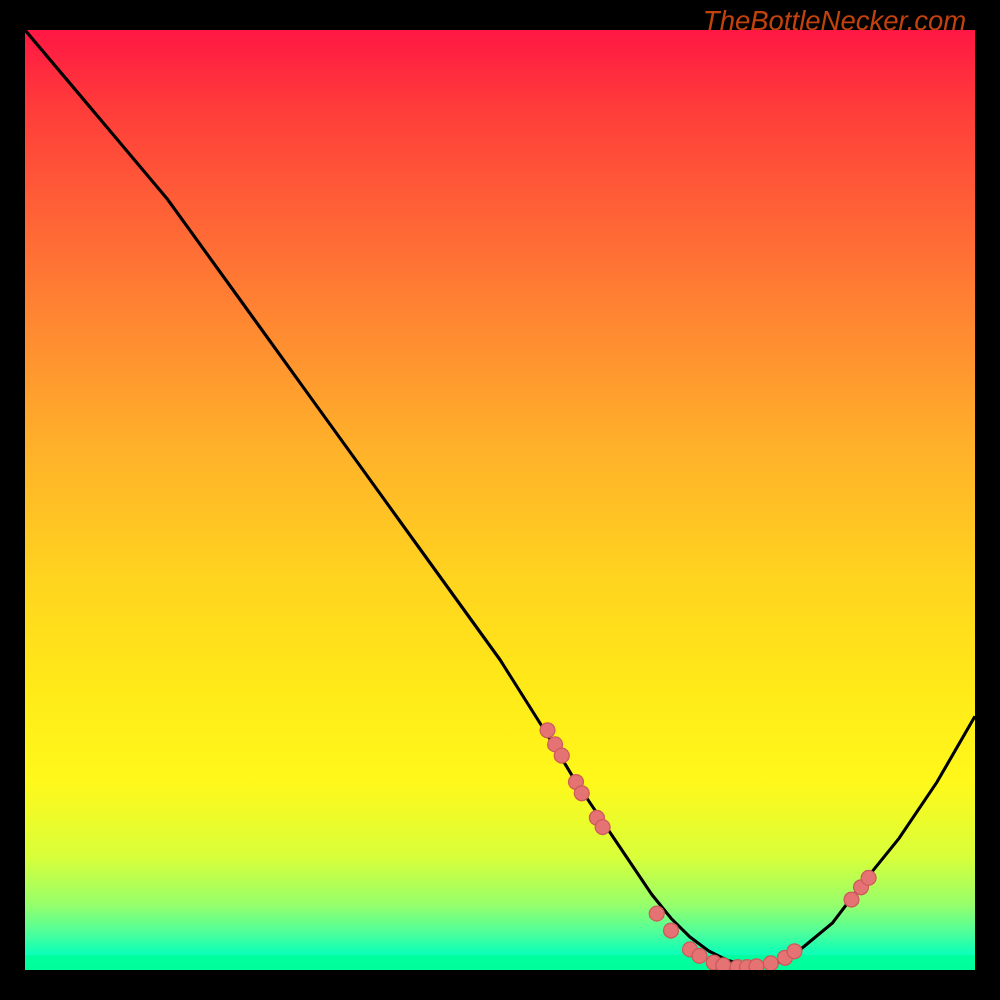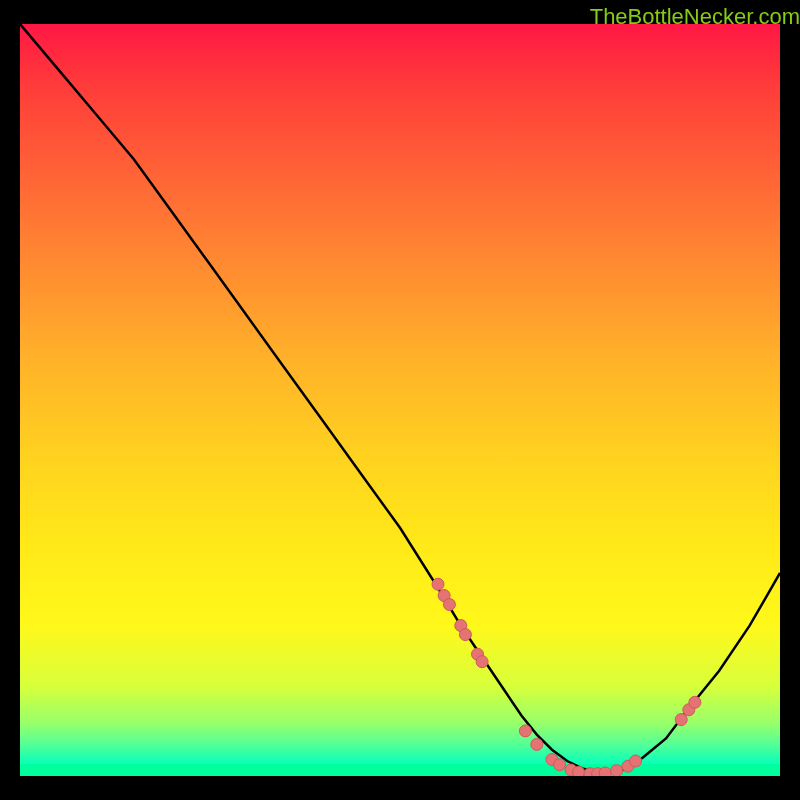--- a/index.html
+++ b/index.html
@@ -7,25 +7,26 @@
   width: 800px;
   height: 800px;
   background: #000;
   font-family: Arial, sans-serif;
   position: relative;
   overflow: hidden;
 }
 .watermark {
   position: absolute;
   top: 4px;
-  right: 0;
-  color: #84cc16;
+  right: 27px;
+  color: #c2410c;
   font-size: 22px;
   font-weight: 500;
   z-index: 10;
+  font-style: italic;
 }
 .plot-area {
   position: absolute;
   left: 20px;
   top: 24px;
   width: 760px;
   height: 752px;
   background: linear-gradient(to bottom,
     #ff1744 0%,
     #ff3b3a 8%,

